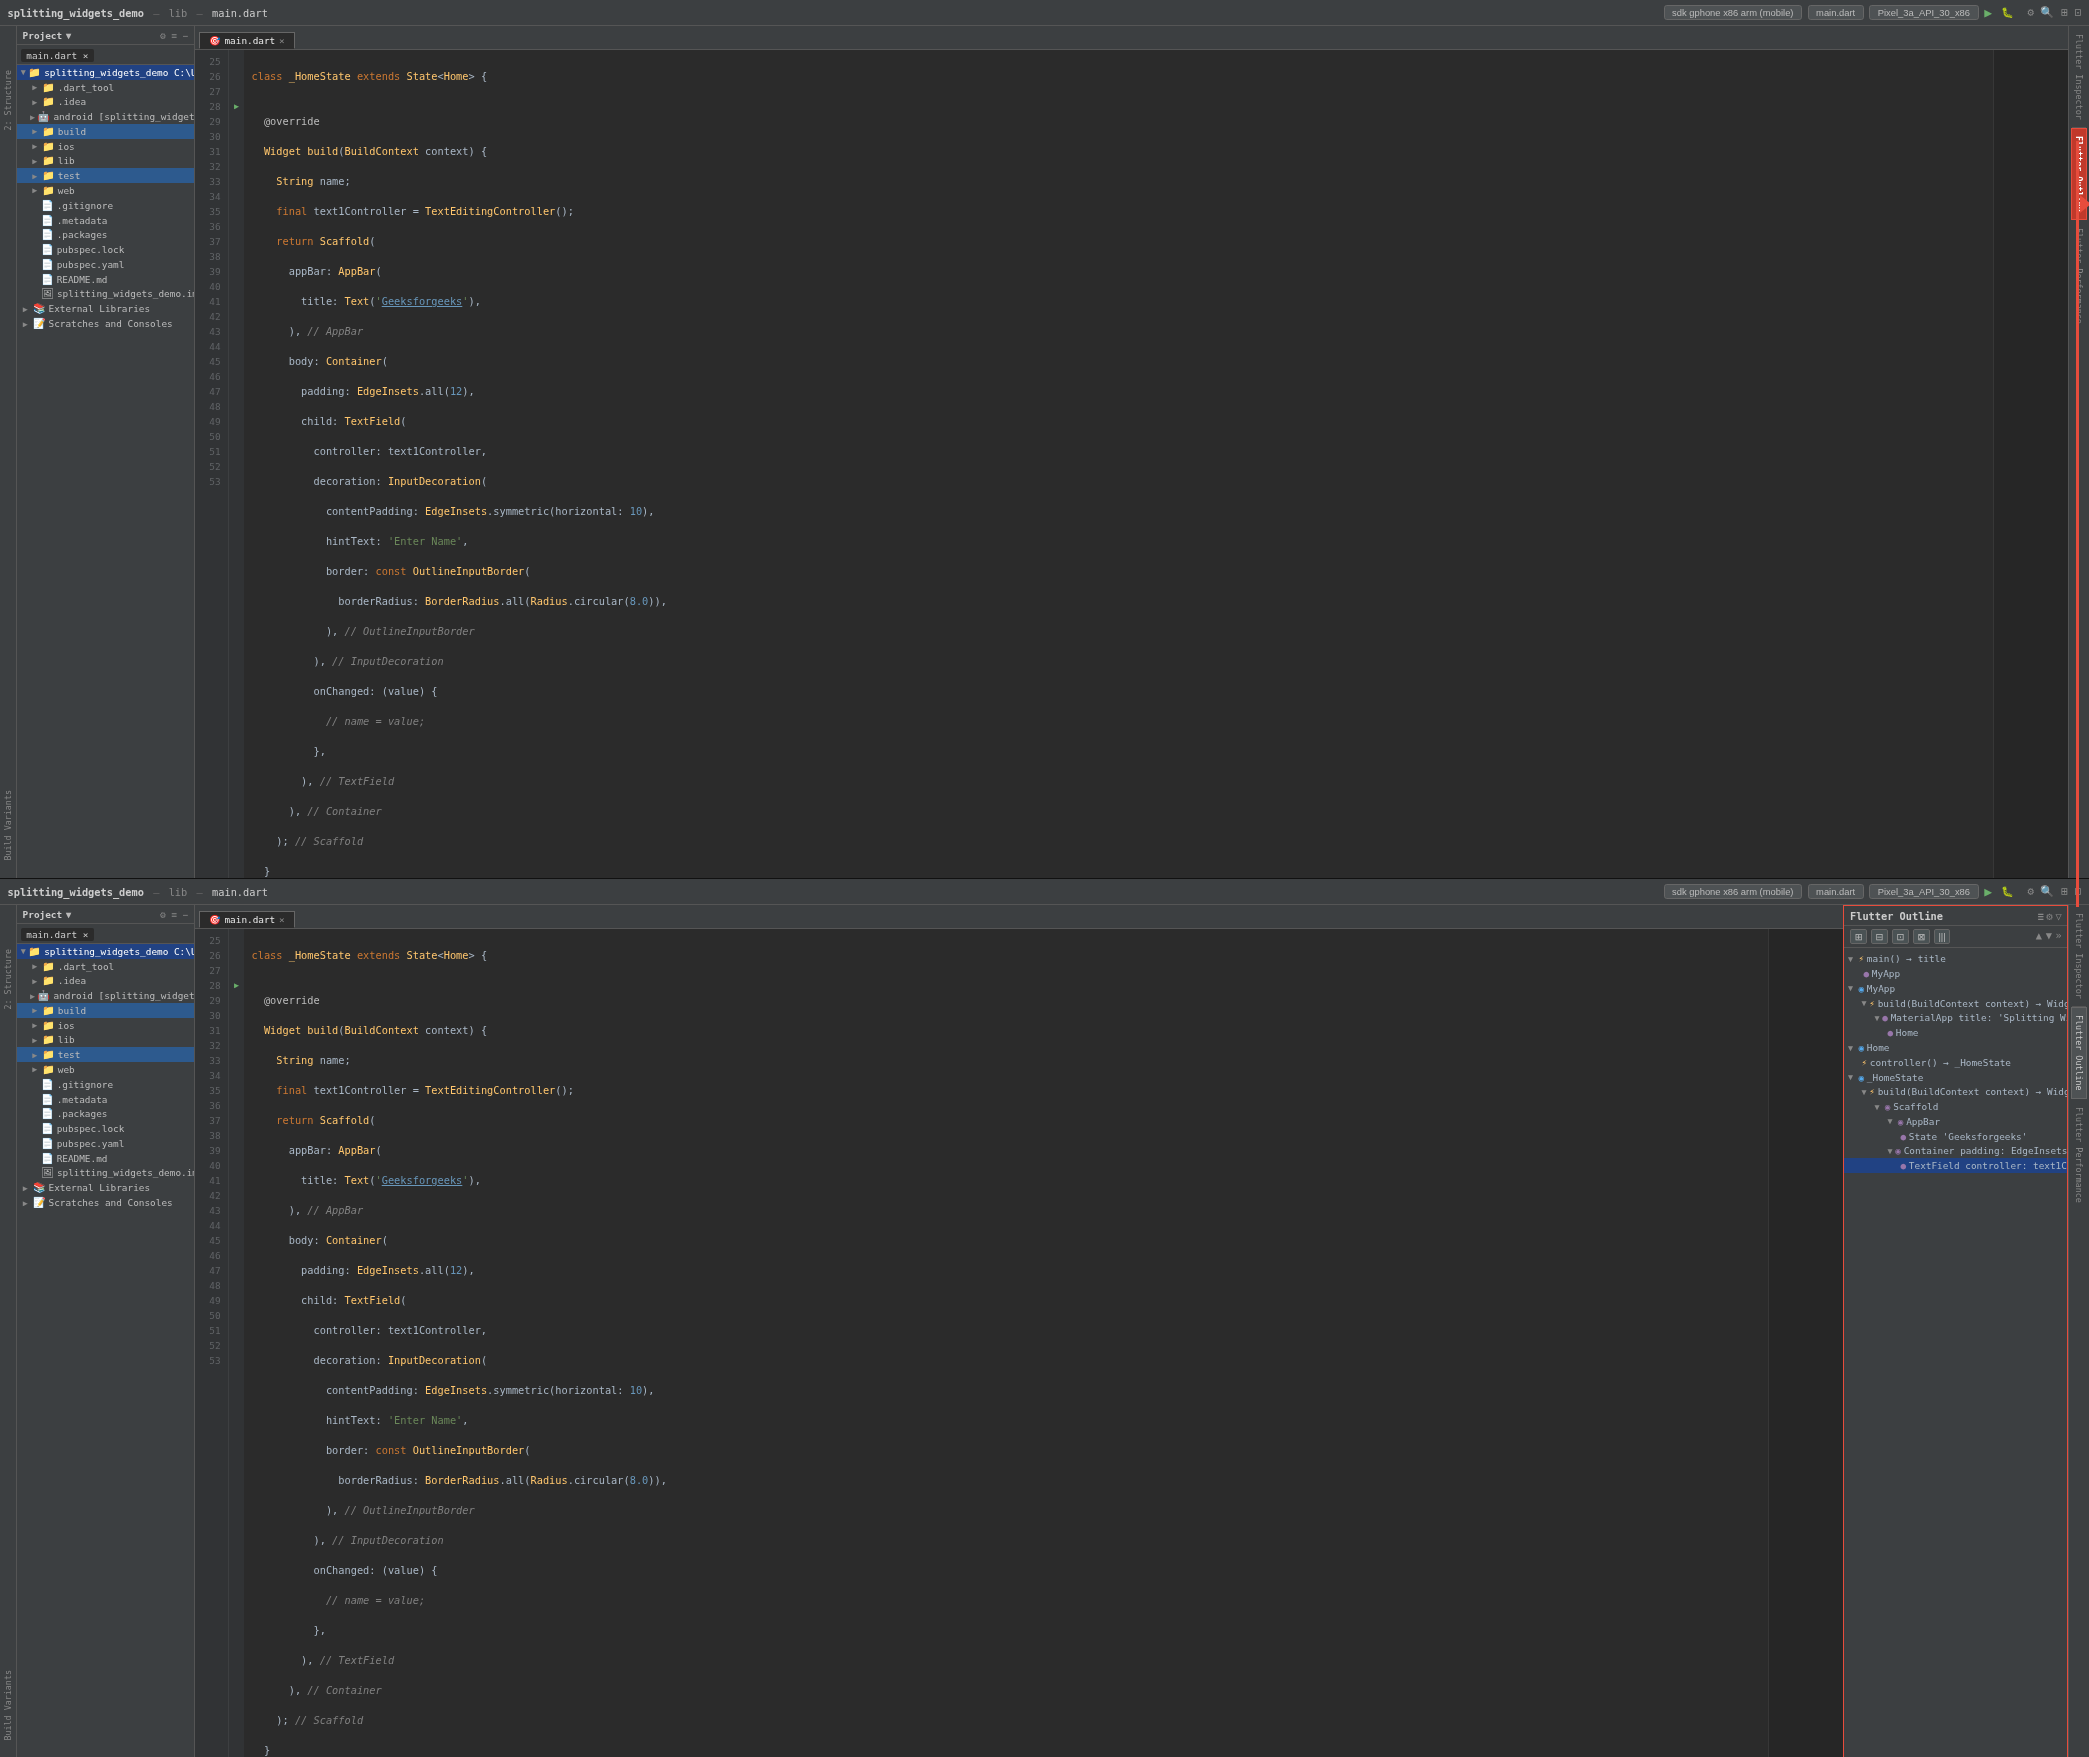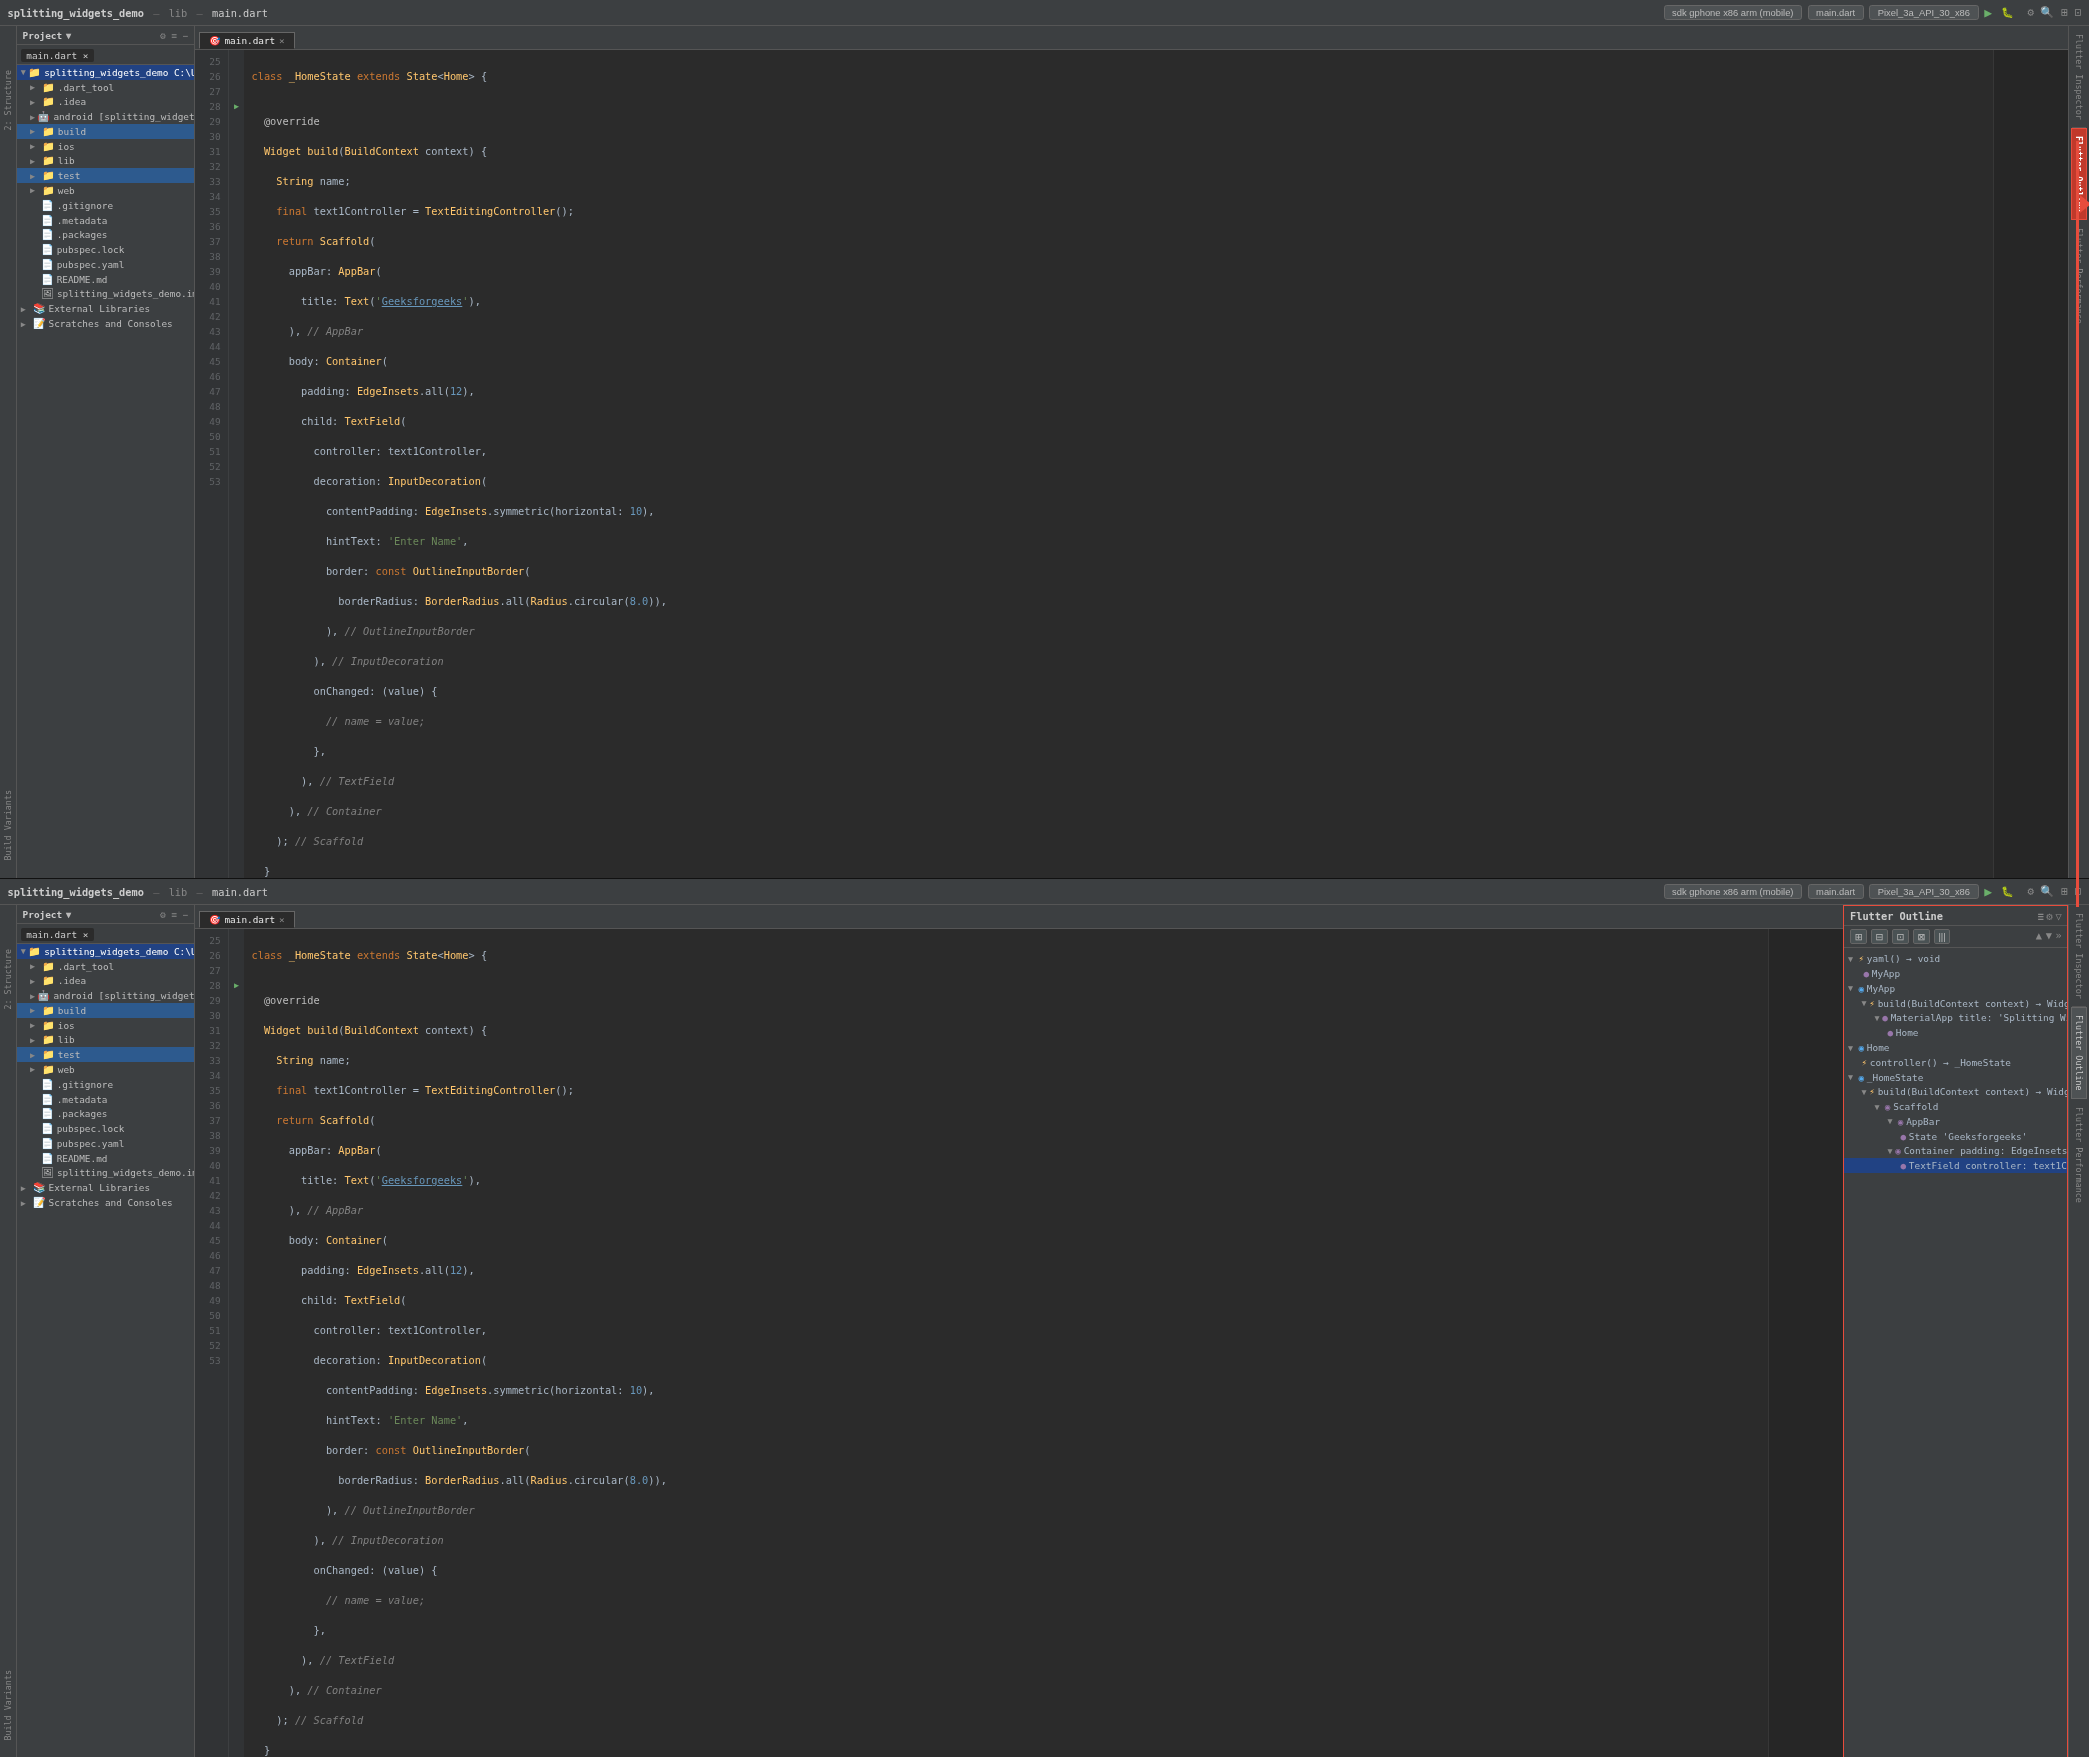--- a/index.html
+++ b/index.html
@@ -84,20 +84,21 @@
       flex-shrink: 0;
     }
     .panel-header-icons { margin-left: auto; display: flex; gap: 3.7px; color: #888; }
 
     
     .file-tree {
       flex: 1;
       overflow-y: auto;
       overflow-x: hidden;
       padding: 1.9px 0;
+      text-align: center;
     }
     .tree-item {
       display: flex;
       align-items: center;
       padding: 0.9px 3.7px;
       cursor: pointer;
       font-size: 9.4px;
       color: #bbb;
       white-space: nowrap;
       gap: 2.8px;
@@ -755,21 +756,21 @@
         <span style="flex:1;"></span>
         <span style="color:#888;cursor:pointer;">▲</span>
         <span style="color:#888;cursor:pointer;">▼</span>
         <span style="color:#888;cursor:pointer;">»</span>
       </div>
       <div class="outline-tree">
 
         <div class="outline-item">
           <span class="outline-arrow">▼</span>
           <span class="outline-icon outline-icon-fn">⚡</span>
-          <span>yaml() → void</span>
+          <span>main() → title</span>
         </div>
         <div class="outline-item" style="padding-left:19px;">
           <span class="outline-icon outline-icon-widget">●</span>
           <span>MyApp</span>
         </div>
 
         <div class="outline-item">
           <span class="outline-arrow">▼</span>
           <span class="outline-icon outline-icon-class">◉</span>
           <span>MyApp</span>

